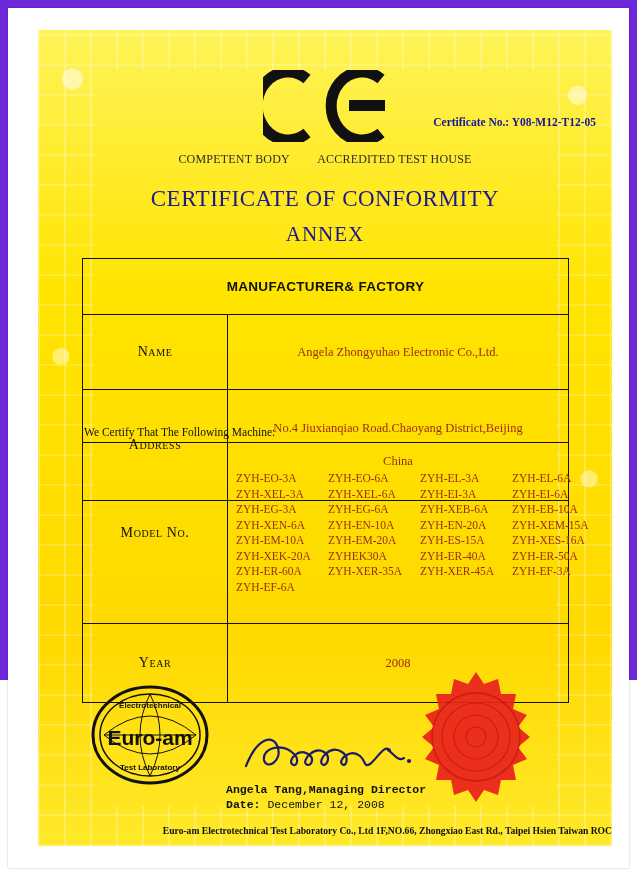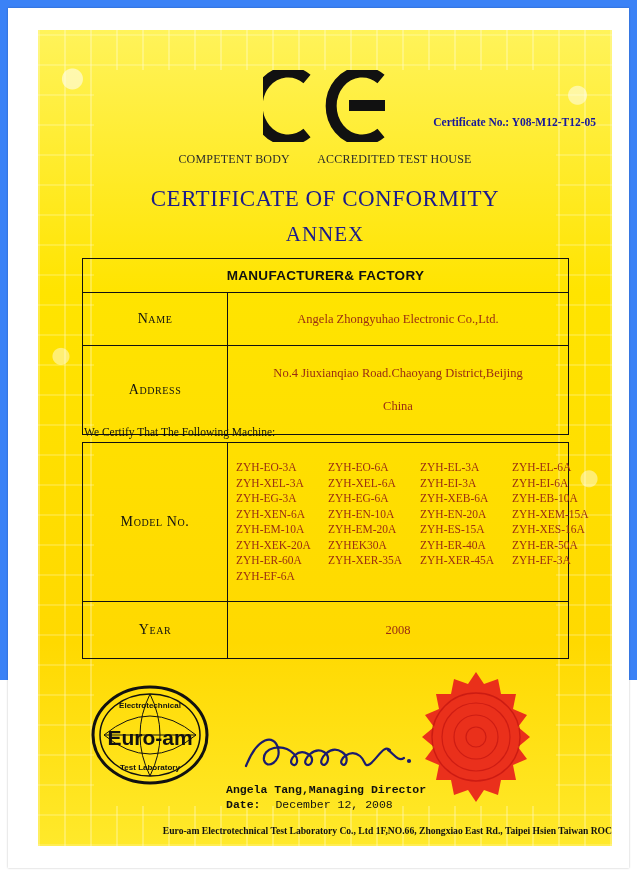--- a/index.html
+++ b/index.html
@@ -10,21 +10,21 @@
   body {
     width: 637px;
     height: 876px;
     font-family: "Liberation Serif", serif;
     overflow: hidden;
   }
   .page {
     position: relative;
     width: 637px;
     height: 680px;
-    background: #3b82f6;
+    background: #6d28d9;
   }
   
   .paper {
     position: absolute;
     left: 8px;
     top: 8px;
     width: 621px;
     height: 860px;
     background: #ffffff;
     box-shadow: 0 0 2px rgba(0,0,0,0.25);
@@ -124,21 +124,21 @@
 
   
   .tbl {
     position: absolute;
     border-collapse: collapse;
     table-layout: fixed;
   }
   .tbl td {
     border: 1.4px solid #111;
     background: transparent;
-    padding: 9px 4px;
+    padding: 20px 4px;
     vertical-align: middle;
   }
   .hdr-cell {
     text-align: center;
     font-family: "Liberation Sans", sans-serif;
     font-weight: bold;
     font-size: 13.5px;
     color: #111;
     letter-spacing: 0.3px;
   }
@@ -342,21 +342,21 @@
             <path d="M8 36 C20 6, 36 4, 40 18 C44 32, 28 40, 26 30 C24 18, 44 12, 56 24 C62 30, 58 38, 54 34 C50 30, 60 18, 70 24 C78 29, 72 38, 68 34 C64 30, 76 16, 86 22 C94 27, 88 38, 84 34 C80 30, 92 14, 104 22 C112 27, 108 38, 104 34 C100 30, 112 18, 122 26 C128 31, 126 38, 132 34 C140 28, 146 14, 152 20" fill="none" stroke="#1b1b6e" stroke-width="2.2" stroke-linecap="round"></path>
             <path d="M150 20 C156 24, 160 32, 166 28" fill="none" stroke="#1b1b6e" stroke-width="2.2" stroke-linecap="round"></path>
             <circle cx="171" cy="31" r="2.1" fill="#1b1b6e"></circle>
           </svg>
         </div>
 
         <div class="sig-block">
           <div>Angela Tang,Managing Director</div>
           <div>
             <span>Date:</span>
-            <span class="light" style="margin-left:8px">December 12, 2008</span>
+            <span class="light" style="">December 12, 2008</span>
           </div>
         </div>
 
         <div class="footline">Euro-am Electrotechnical Test Laboratory Co., Ltd   1F,NO.66, Zhongxiao East Rd., Taipei Hsien Taiwan ROC</div>
 
       </div>
     </div>
   </div>
 </div>
 

